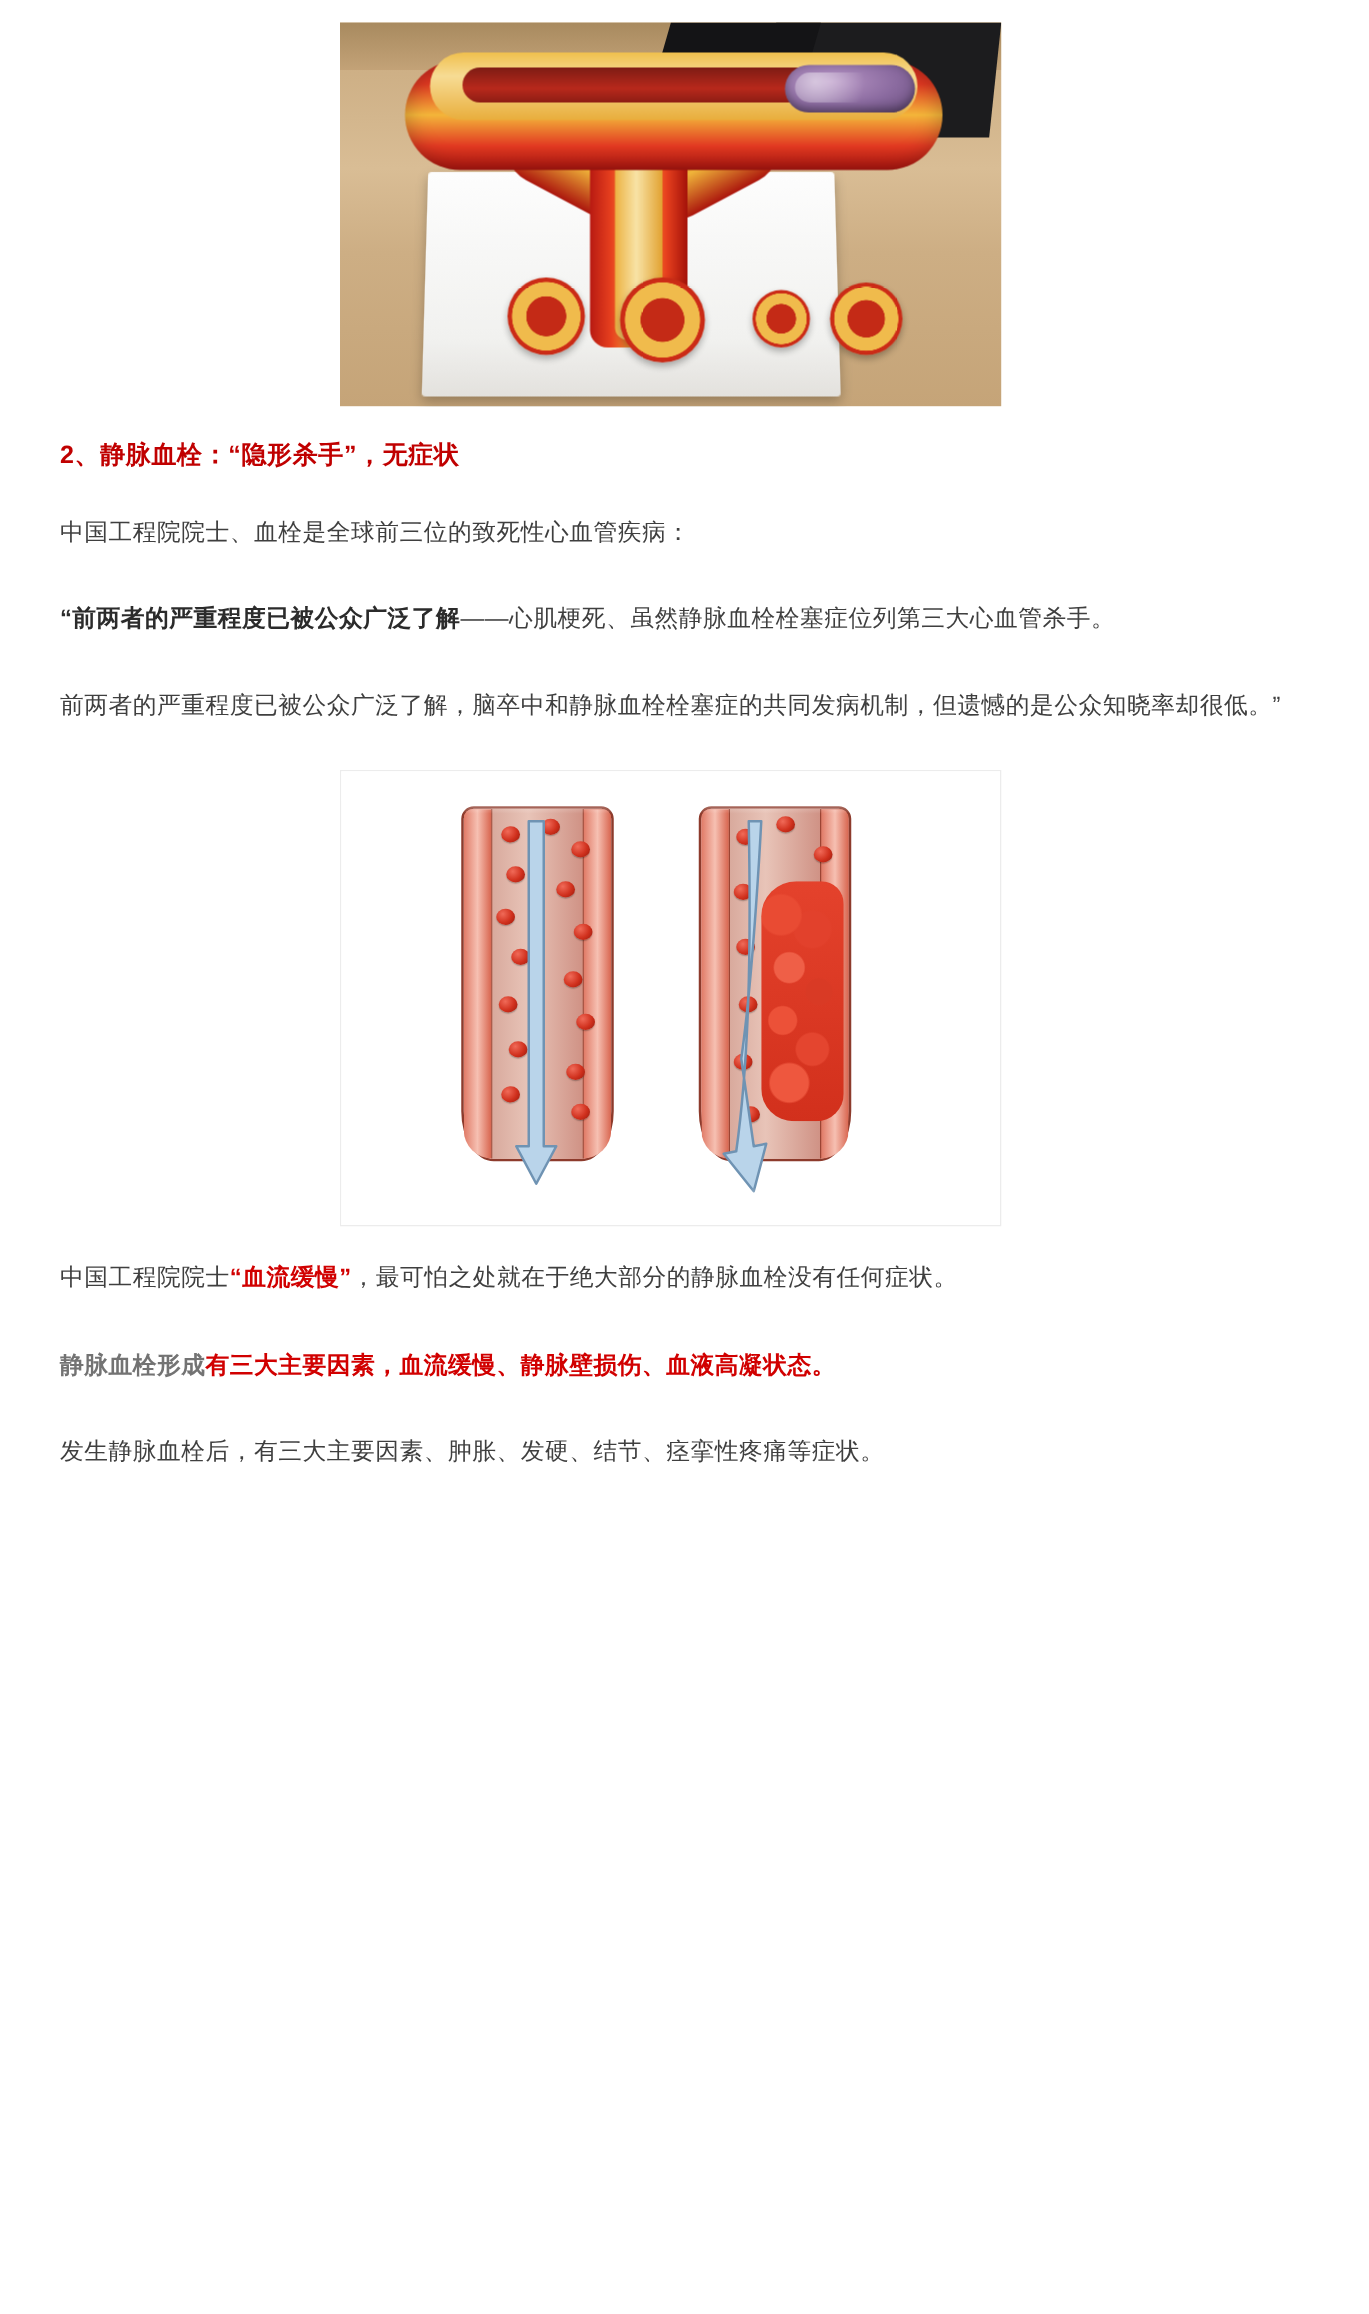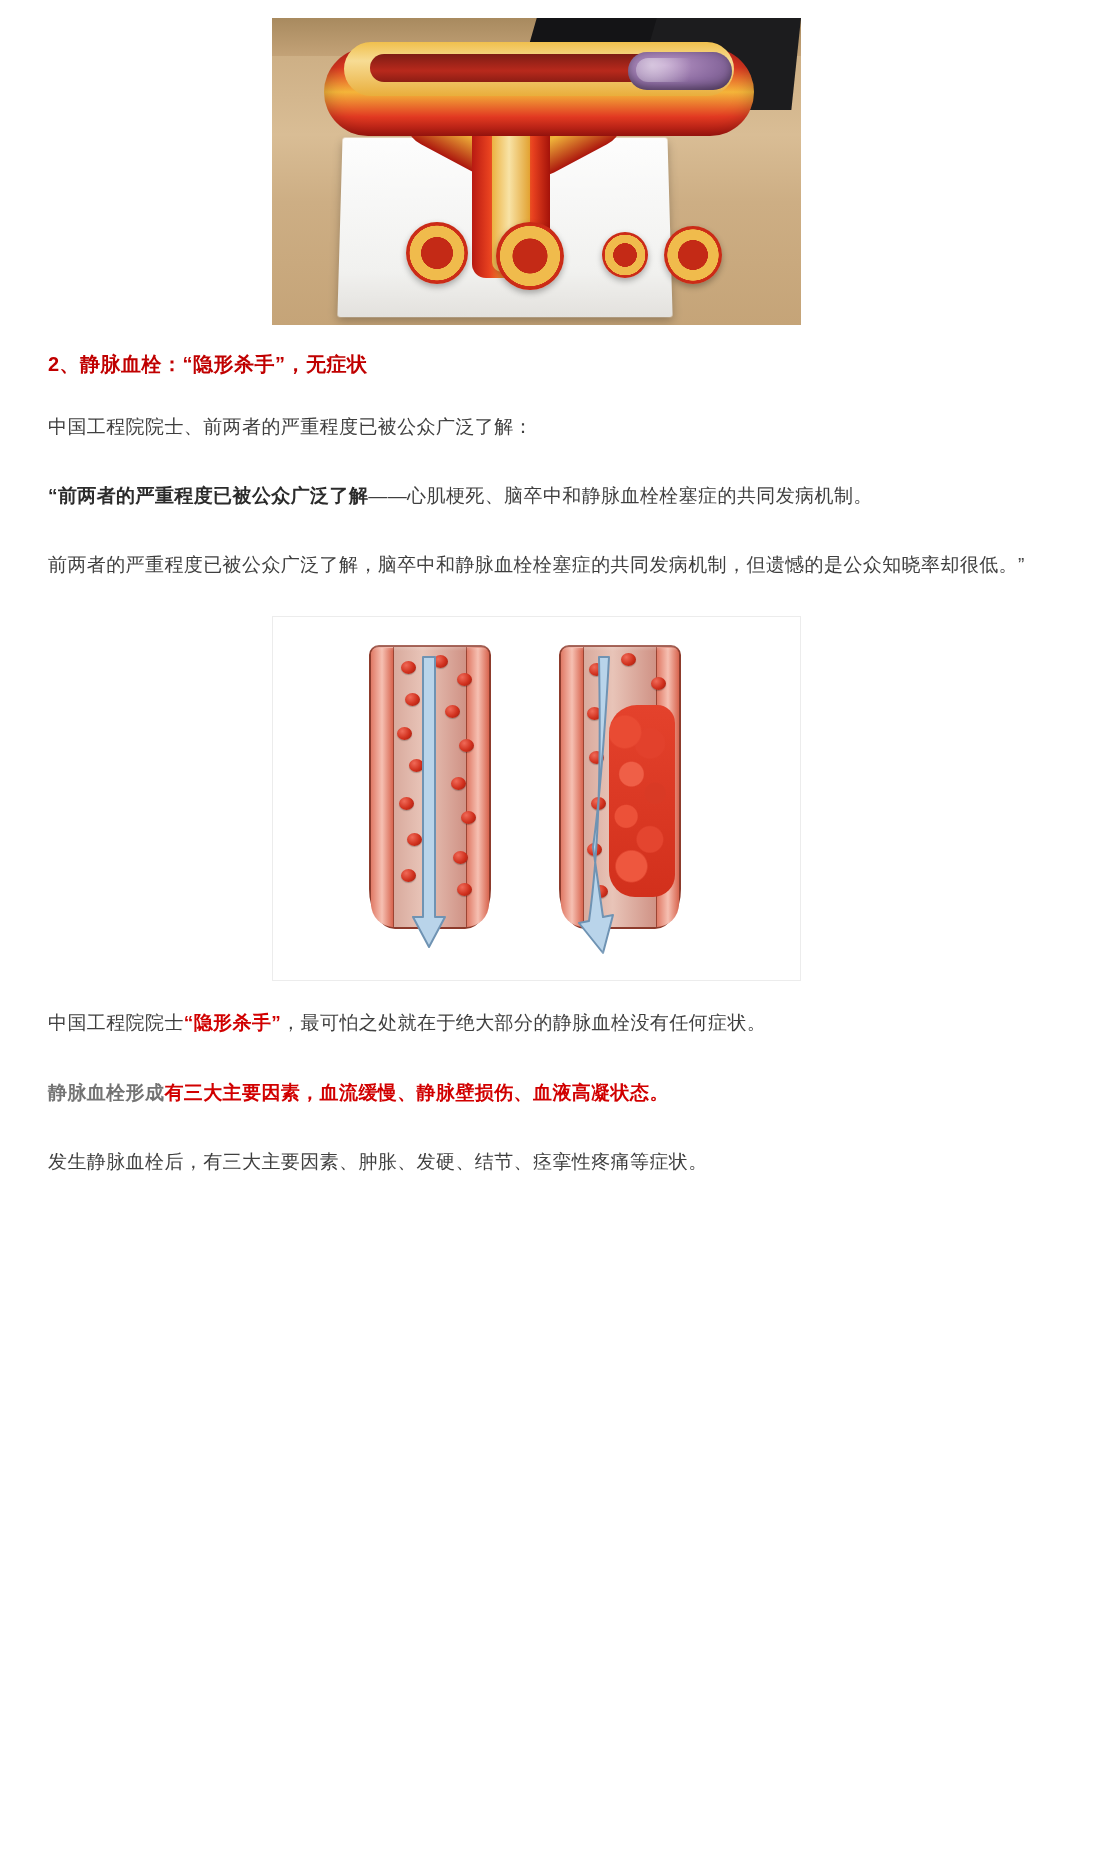--- a/index.html
+++ b/index.html
@@ -258,25 +258,25 @@
         <div class="cs cs2"></div>
         <div class="cs cs3"></div>
         <div class="cs cs4"></div>
       </div>
     </div>
   </div>
 
   <h2 class="section-heading">2、静脉血栓：“隐形杀手”，无症状</h2>
 
   <p class="para">
-    <span>中国工程院院士、前两者的严重程度已被公众广泛了解：</span>
-  </p>
-
-  <p class="para">
-    <span class="quote-open">“前两者的严重程度已被公众广泛了解</span><span>——心肌梗死、脑卒中和静脉血栓栓塞症的共同发病机制。</span>
+    <span>中国工程院院士、血栓是全球前三位的致死性心血管疾病：</span>
+  </p>
+
+  <p class="para">
+    <span class="quote-open">“前两者的严重程度已被公众广泛了解</span><span>——心肌梗死、虽然静脉血栓栓塞症位列第三大心血管杀手。</span>
   </p>
 
   <p class="para">
     <span>前两者的严重程度已被公众广泛了解，脑卒中和静脉血栓栓塞症的共同发病机制，但遗憾的是公众知晓率却很低。”</span>
   </p>
 
   <div class="figure">
     <div class="figure-2-box" aria-label="静脉血流示意图：左侧为血流通畅的正常静脉，右侧为被血栓堵塞的静脉">
       <div class="fig2-inner">
 
@@ -324,21 +324,21 @@
           </g>
         </svg>
 
         <div class="fade-top"></div>
         <div class="fade-bottom"></div>
       </div>
     </div>
   </div>
 
   <p class="para">
-    <span>中国工程院院士</span><span class="red">“隐形杀手”</span><span>，最可怕之处就在于绝大部分的静脉血栓没有任何症状。</span>
+    <span>中国工程院院士</span><span class="red">“血流缓慢”</span><span>，最可怕之处就在于绝大部分的静脉血栓没有任何症状。</span>
   </p>
 
   <p class="para">
     <span class="blue">静脉血栓形成</span><span class="red">有三大主要因素，血流缓慢、静脉壁损伤、血液高凝状态。</span>
   </p>
 
 
   <p class="para">
     <span>发生静脉血栓后，有三大主要因素、肿胀、发硬、结节、痉挛性疼痛等症状。</span>
   </p>

